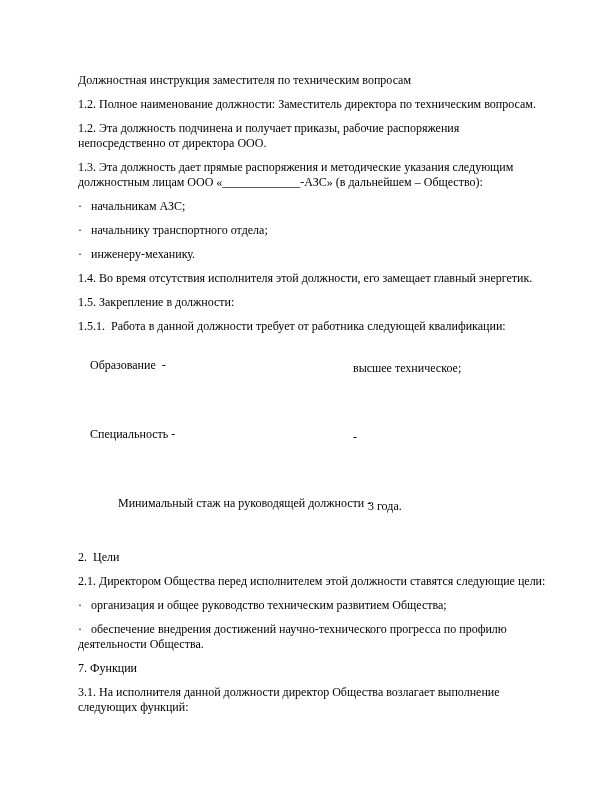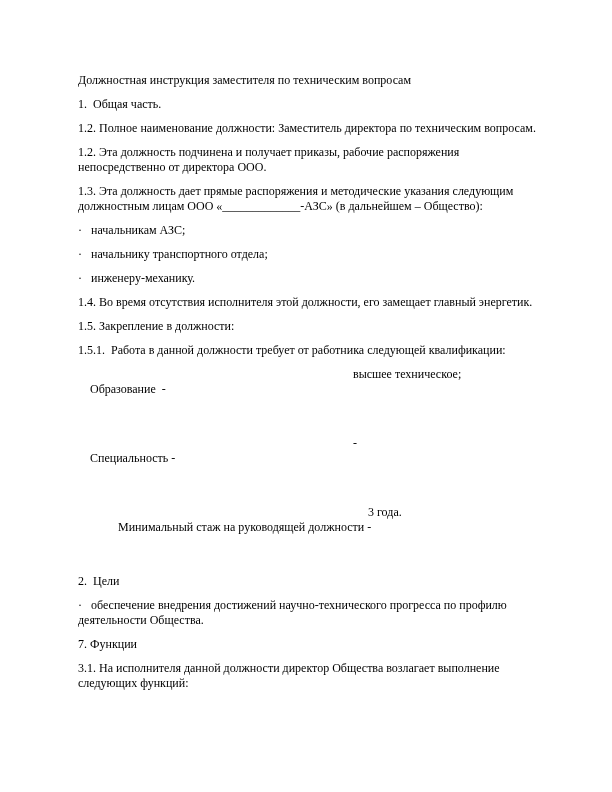--- a/index.html
+++ b/index.html
@@ -26,35 +26,34 @@
     font-size: 12px;
     line-height: 15px;
     white-space: pre-wrap;
     max-width: 470px;
   }
   .qual {
     position: relative;
   }
   .qual .val {
     position: absolute;
-    top: 0;
+    top: 18px;
     white-space: pre;
   }
   .val-1 { left: 275px; }
   .val-2 { left: 290px; }
   .ind { margin-left: 28px; }
 </style>
 </head>
 <body>
 
 <div class="page">
 
   <p class="para">Должностная инструкция заместителя по техническим вопросам</p>
 
-  <p class="para">1.  Общая часть.</p>
 
   <p class="para">1.2. Полное наименование должности: Заместитель директора по техническим вопросам.</p>
 
   <p class="para">1.2. Эта должность подчинена и получает приказы, рабочие распоряжения
 непосредственно от директора ООО.</p>
 
   <p class="para">1.3. Эта должность дает прямые распоряжения и методические указания следующим
 должностным лицам ООО «_____________-АЗС» (в дальнейшем – Общество):</p>
 
   <p class="para">·   начальникам АЗС;</p>
@@ -78,21 +77,23 @@
     <span class="val val-1">-</span>
   </p>
 
   <p class="para qual">
     <span class="ind">Минимальный стаж на руководящей должности -</span>
     <span class="val val-2">3 года.</span>
   </p>
 
   <p class="para">2.  Цели</p>
 
+  <p class="para">2.1. Директором Общества перед исполнителем этой должности ставятся следующие цели:</p>
 
+  <p class="para">·   организация и общее руководство техническим развитием Общества;</p>
   <p class="para">·   обеспечение внедрения достижений научно-технического прогресса по профилю
 деятельности Общества.</p>
 
   <p class="para">7. Функции</p>
 
   <p class="para">3.1. На исполнителя данной должности директор Общества возлагает выполнение
 следующих функций:</p>
 
 </div>
 

